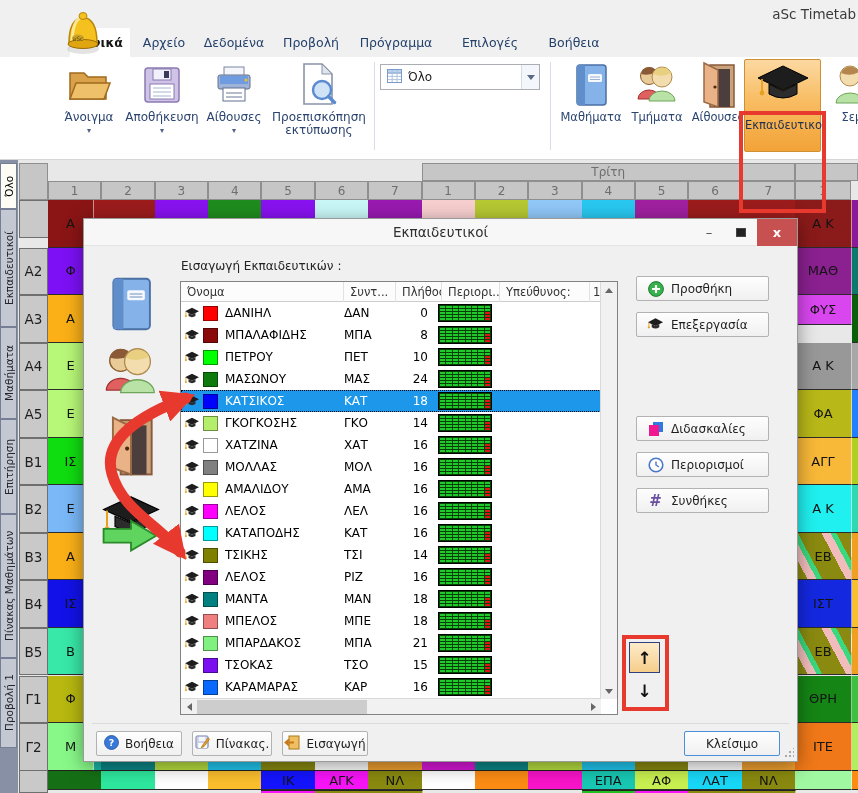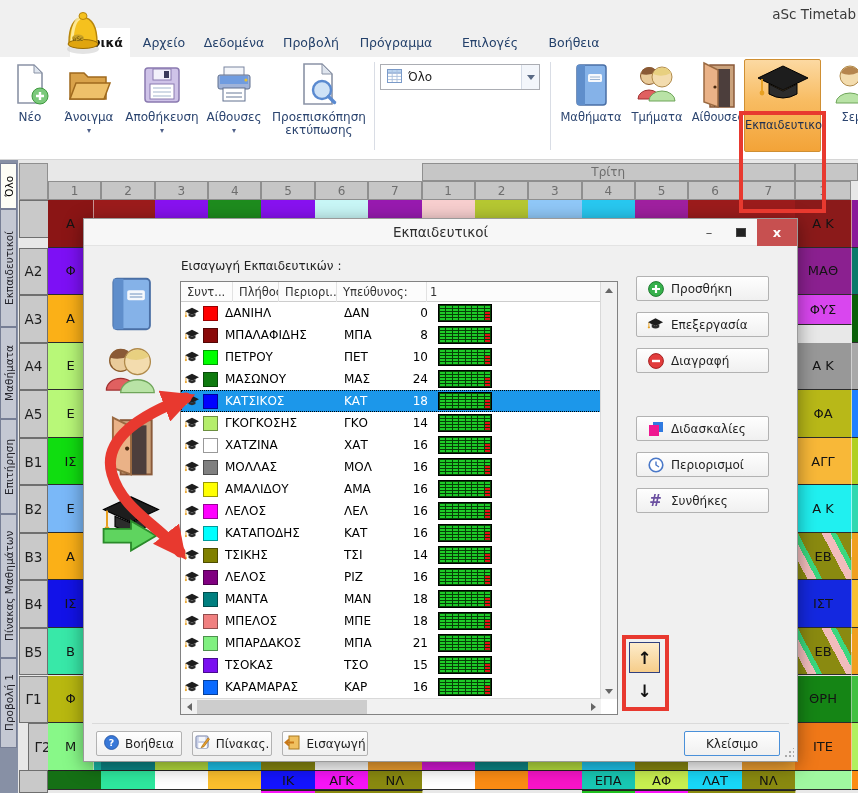--- a/index.html
+++ b/index.html
@@ -132,31 +132,20 @@
     <div class="mtab active" style="left:70px;width:60px">Γενικά</div>
     <div class="mtab" style="left:136px;width:56px">Αρχείο</div>
     <div class="mtab" style="left:198px;width:72px">Δεδομένα</div>
     <div class="mtab" style="left:278px;width:66px">Προβολή</div>
     <div class="mtab" style="left:352px;width:88px">Πρόγραμμα</div>
     <div class="mtab" style="left:452px;width:76px">Επιλογές</div>
     <div class="mtab" style="left:540px;width:68px">Βοήθεια</div>
   </div>
 
   <div class="toolbar">
-    <div class="tbtn" style="left:6px;width:48px">
-      <div class="ticon">
-        <svg width="40" height="44" viewBox="0 0 40 44">
-            <path d="M8 2 h16 l8 8 v30 h-24 z" fill="#fff" stroke="#8a93a6" stroke-width="1.6"></path>
-            <path d="M24 2 l8 8 h-8 z" fill="#dfe5ee" stroke="#8a93a6"></path>
-            <circle cx="30" cy="33" r="8" fill="#7cc97c" stroke="#3f9a3f"></circle>
-            <path d="M30 29 v8 M26 33 h8" stroke="#fff" stroke-width="2.4"></path>
-          </svg>
-      </div>
-      <div class="tlabel">Νέο</div>
-    </div>
     <div class="tbtn" style="left:56px;width:66px">
       <div class="ticon">
         <svg width="46" height="40" viewBox="0 0 46 40">
             <path d="M4 8 h14 l4 4 h18 v22 h-36 z" fill="#d9a24a" stroke="#a06a1e" stroke-width="1.5"></path>
             <path d="M4 34 l6-16 h34 l-6 16 z" fill="#eec06a" stroke="#a06a1e" stroke-width="1.5"></path>
           </svg>
       </div>
       <div class="tlabel">Άνοιγμα</div>
       <div class="tcaret">▾</div>
     </div>
@@ -370,21 +359,21 @@
       <div class="ttcell" style="left: 795px; top: 420.4px; width: 57px; height: 47.55px; background: rgb(20, 40, 224);">ΙΣΤ</div>
       <div class="ttcell" style="left: 852px; top: 420.4px; width: 6px; height: 47.55px; background: rgb(248, 192, 48); border-right: none;"></div>
       <div class="rowhd" style="left: 19px; top: 467.95px; width: 29px; height: 47.55px;">Β5</div>
       <div class="ttcell" style="left: 48px; top: 467.95px; width: 46px; height: 47.55px; background: rgb(56, 232, 168);">Β</div>
       <div class="ttcell striped" style="left: 795px; top: 467.95px; width: 57px; height: 47.55px; background: rgb(138, 138, 16);">ΕΒ</div>
       <div class="ttcell" style="left: 852px; top: 467.95px; width: 6px; height: 47.55px; background: rgb(240, 160, 32); border-right: none;"></div>
       <div class="rowhd" style="left: 19px; top: 515.5px; width: 29px; height: 47.55px;">Γ1</div>
       <div class="ttcell" style="left: 48px; top: 515.5px; width: 46px; height: 47.55px; background: rgb(184, 184, 16);">Φ</div>
       <div class="ttcell" style="left: 795px; top: 515.5px; width: 57px; height: 47.55px; background: rgb(21, 133, 21);">ΘΡΗ</div>
       <div class="ttcell" style="left: 852px; top: 515.5px; width: 6px; height: 47.55px; background: rgb(64, 192, 64); border-right: none;"></div>
-      <div class="rowhd" style="left: 28px; top: 563.05px; width: 29px; height: 47.55px;">Γ2</div>
+      <div class="rowhd" style="left: 19px; top: 563.05px; width: 29px; height: 47.55px;">Γ2</div>
       <div class="ttcell" style="left: 48px; top: 563.05px; width: 46px; height: 47.55px; background: rgb(136, 248, 136);">Μ</div>
       <div class="ttcell" style="left: 795px; top: 563.05px; width: 57px; height: 47.55px; background: rgb(240, 120, 24);">ΙΤΕ</div>
       <div class="ttcell" style="left: 852px; top: 563.05px; width: 6px; height: 47.55px; background: rgb(176, 240, 96); border-right: none;"></div>
       <div class="ttcell" style="left: 48px; top: 610px; width: 54.36px; height: 20px; border-top: 1px solid rgb(34, 34, 34); background: rgb(21, 112, 21);"></div>
       <div class="ttcell" style="left: 101.36px; top: 610px; width: 54.36px; height: 20px; border-top: 1px solid rgb(34, 34, 34); background: rgb(46, 232, 158);"></div>
       <div class="ttcell" style="left: 154.72px; top: 610px; width: 54.36px; height: 20px; border-top: 1px solid rgb(34, 34, 34); background: rgb(255, 255, 255);"></div>
       <div class="ttcell" style="left: 208.08px; top: 610px; width: 54.36px; height: 20px; border-top: 1px solid rgb(34, 34, 34); background: rgb(251, 191, 45);"></div>
       <div class="ttcell" style="left: 261.44px; top: 610px; width: 54.36px; height: 20px; border-top: 1px solid rgb(34, 34, 34); background: rgb(20, 20, 255);">ΙΚ</div>
       <div class="ttcell" style="left: 314.8px; top: 610px; width: 54.36px; height: 20px; border-top: 1px solid rgb(34, 34, 34); background: rgb(248, 20, 248);">ΑΓΚ</div>
       <div class="ttcell" style="left: 368.16px; top: 610px; width: 54.36px; height: 20px; border-top: 1px solid rgb(34, 34, 34); background: rgb(138, 138, 16);">ΝΛ</div>
@@ -450,20 +439,21 @@
           <polygon points="28,4 52,15 28,26 4,15" fill="#1d1d1d" stroke="#000"></polygon>
           <path d="M14 21 v9 q14 7 28 0 v-9 l-14 6 z" fill="#2c2c2c" stroke="#000"></path>
           <path d="M7 16 v14" stroke="#e8a020" stroke-width="1.8"></path>
           <circle cx="7" cy="32" r="2.2" fill="#e8a020"></circle>
           <polygon points="4,32 28,32 28,25 50,38 28,51 28,44 4,44" fill="#5fd45f" stroke="#2a8a2a" stroke-width="1.6"></polygon>
         </svg>
     </div>
 
     <div class="ttable">
       <div class="thead">
+        <div class="thcell" style="width:163px">Όνομα</div>
         <div class="thcell" style="width:52px">Συντ...</div>
         <div class="thcell" style="width:46px">Πλήθος</div>
         <div class="thcell" style="width:58px">Περιορι...</div>
         <div class="thcell" style="width:90px">Υπεύθυνος:</div>
         <div class="thcell" style="width:11px;border-right:none;padding-left:3px">1</div>
       </div>
       <div class="rowsbox" id="rowsbox">
   <div class="trow">
     <span class="capcell">
       <svg width="16" height="13" viewBox="0 0 18 15">
@@ -1576,29 +1566,20 @@
       <span class="aic">
           <svg width="18" height="15" viewBox="0 0 18 15">
             <polygon points="9,1 17,5 9,9 1,5" fill="#1d1d1d"></polygon>
             <path d="M5 7 v3.5 q4 2.5 8 0 V7 L9 9z" fill="#2c2c2c"></path>
             <path d="M2 5.5 v4" stroke="#e8a020"></path>
             <circle cx="2" cy="10.5" r="1.2" fill="#e8a020"></circle>
           </svg>
         </span>
       <span>Επεξεργασία</span>
     </div>
-    <div class="abtn" style="top:129px">
-      <span class="aic">
-          <svg width="16" height="16" viewBox="0 0 16 16">
-            <circle cx="8" cy="8" r="7.4" fill="#e23c3c" stroke="#a52020"></circle>
-            <path d="M4 8 h8" stroke="#fff" stroke-width="2.4"></path>
-          </svg>
-        </span>
-      <span>Διαγραφή</span>
-    </div>
     <div class="abtn" style="top:197px">
       <span class="aic">
           <svg width="16" height="16" viewBox="0 0 16 16">
             <rect x="5" y="1" width="10" height="10" fill="#2f7ae0"></rect>
             <rect x="1" y="4" width="10" height="11" fill="#ef1890"></rect>
           </svg>
         </span>
       <span>Διδασκαλίες</span>
     </div>
     <div class="abtn" style="top:233px">

